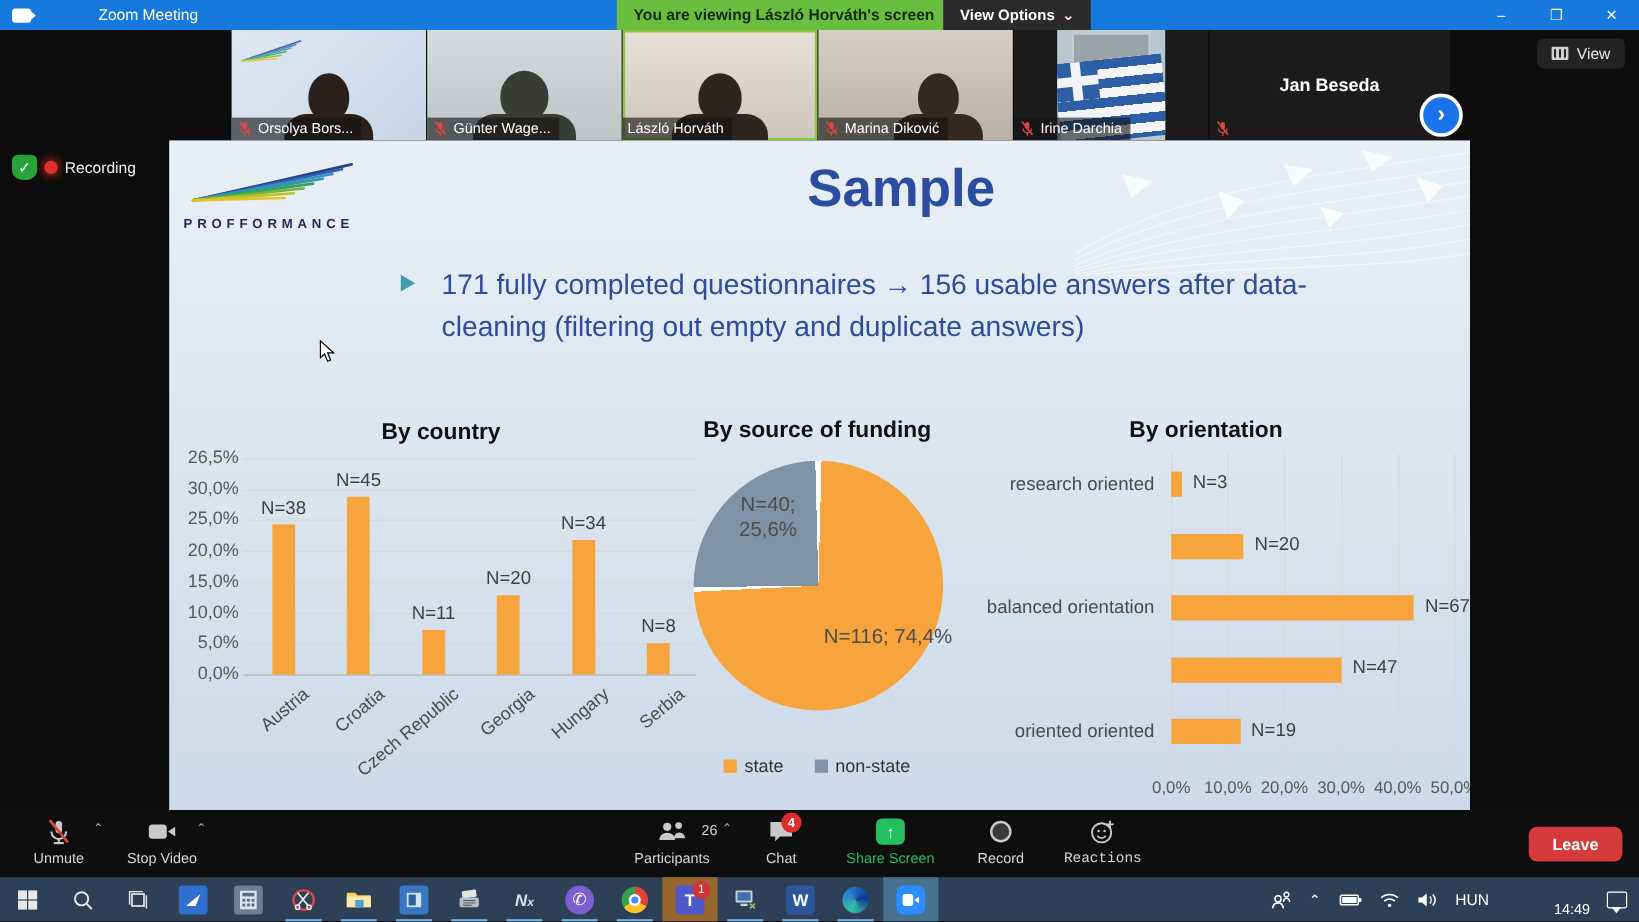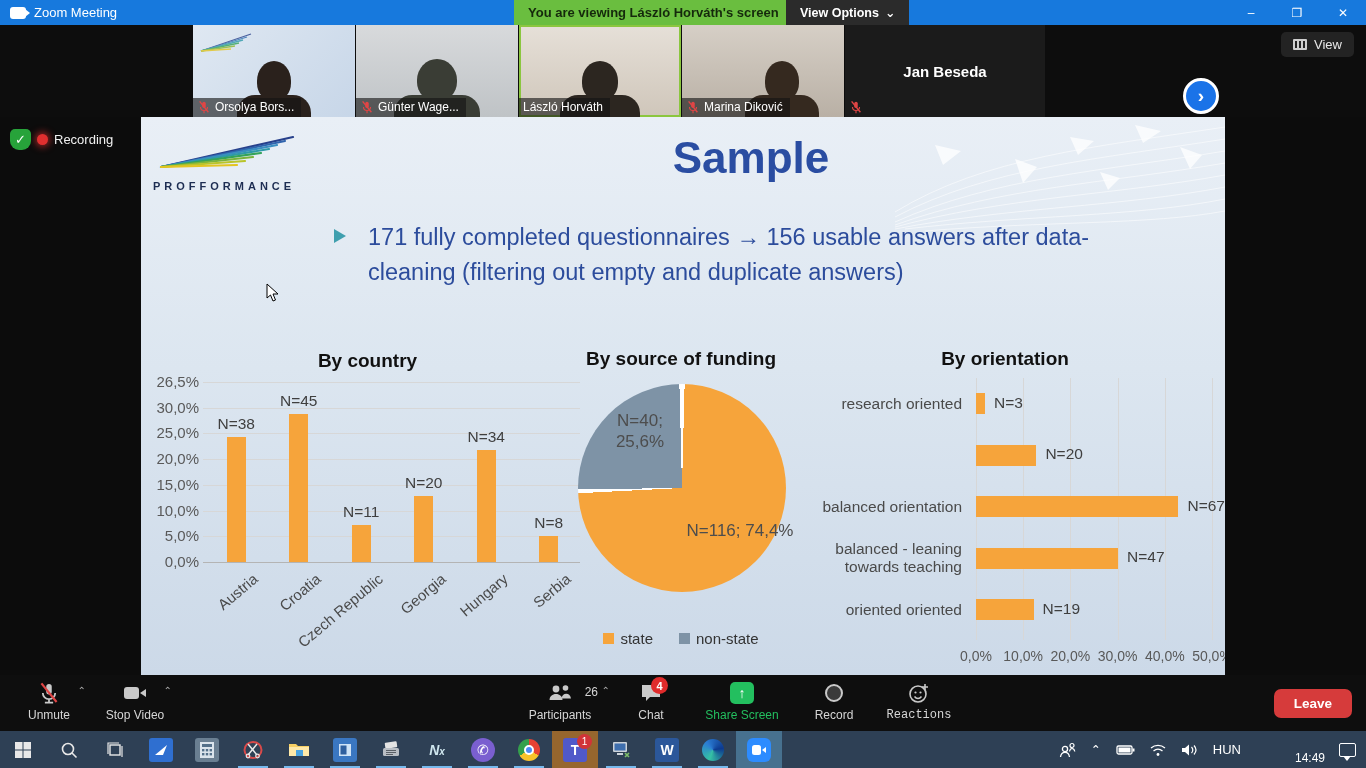--- a/index.html
+++ b/index.html
@@ -2,21 +2,21 @@
 <html><head>
 <meta charset="utf-8">
 <style>
   * { margin:0; padding:0; box-sizing:border-box; }
   html,body { width:1366px; height:768px; overflow:hidden; background:#000;
     font-family:"Liberation Sans","DejaVu Sans",sans-serif; }
   .screen { position:relative; width:1366px; height:768px; }
 
   
   .titlebar { position:absolute; left:0; top:0; width:1366px; height:25px;
-    background:#1779dd; display:flex; align-items:center; color:#fff; }
+    background:#1779dd; display:flex; align-items:center; color:#fff;gap:48px; }
   .tb-camicon { width:16px; height:12px; background:#fff; border-radius:3px; margin:0 8px 0 10px; position:relative; }
   .tb-camicon:after { content:""; position:absolute; right:-4px; top:2px; border-left:5px solid #fff;
     border-top:4px solid transparent; border-bottom:4px solid transparent; }
   .tb-title { font-size:13px; }
   .tb-banner { position:absolute; left:514px; top:0; height:25px; background:#6abe3f; color:#15290c;
     font-size:13px; font-weight:bold; display:flex; align-items:center; padding:0 14px; }
   .tb-viewopts { position:absolute; left:786px; top:0; height:25px; background:#2b2b2b; color:#fff;
     font-size:12.5px; font-weight:bold; display:flex; align-items:center; gap:6px; padding:0 14px; }
   .tb-controls { position:absolute; right:0; top:0; height:25px; display:flex; }
   .tb-ctl { width:46px; height:25px; display:flex; align-items:center; justify-content:center;
@@ -224,20 +224,37 @@
         <div class="nameplate">
           <svg class="mic-muted" width="14" height="14" viewBox="0 0 16 16">
             <rect x="6" y="2" width="4" height="7" rx="2" fill="#e04545"></rect>
             <path d="M4 8c0 2.3 1.8 4 4 4s4-1.7 4-4" stroke="#e04545" fill="none" stroke-width="1.3"></path>
             <line x1="8" y1="12" x2="8" y2="15" stroke="#e04545" stroke-width="1.3"></line>
             <line x1="3" y1="1.5" x2="13" y2="14" stroke="#e04545" stroke-width="1.6"></line>
           </svg>
           <span>Marina Diković</span>
         </div>
       </div>
+      <div class="tile">
+        <div class="flagbox">
+          <div class="acropolis"></div>
+          <div class="greekflag">
+              <div class="canton"></div>
+            </div>
+        </div>
+        <div class="nameplate">
+          <svg class="mic-muted" width="14" height="14" viewBox="0 0 16 16">
+            <rect x="6" y="2" width="4" height="7" rx="2" fill="#e04545"></rect>
+            <path d="M4 8c0 2.3 1.8 4 4 4s4-1.7 4-4" stroke="#e04545" fill="none" stroke-width="1.3"></path>
+            <line x1="8" y1="12" x2="8" y2="15" stroke="#e04545" stroke-width="1.3"></line>
+            <line x1="3" y1="1.5" x2="13" y2="14" stroke="#e04545" stroke-width="1.6"></line>
+          </svg>
+          <span>Irine Darchia</span>
+        </div>
+      </div>
       <div class="tile" style="width:200px;">
         <div class="center-name">Jan Beseda</div>
         <div class="nameplate" style="background:transparent;">
           <svg class="mic-muted" width="14" height="14" viewBox="0 0 16 16">
             <rect x="6" y="2" width="4" height="7" rx="2" fill="#e04545"></rect>
             <path d="M4 8c0 2.3 1.8 4 4 4s4-1.7 4-4" stroke="#e04545" fill="none" stroke-width="1.3"></path>
             <line x1="8" y1="12" x2="8" y2="15" stroke="#e04545" stroke-width="1.3"></line>
             <line x1="3" y1="1.5" x2="13" y2="14" stroke="#e04545" stroke-width="1.6"></line>
           </svg>
         </div>
@@ -373,21 +390,20 @@
           <div class="gridline-v" style="left: 422px; top: 30px; height: 261.5px;"></div>
           <div class="xtick" style="left: 395px; top: 299.5px; width: 54px;">50,0%</div>
           <div class="hcat" style="left: 0px; top: 30px; width: 172px; height: 51.5px;">research oriented</div>
           <div class="hbar" style="left: 186px; top: 45.25px; width: 8.968px; height: 21px; background: rgb(246, 164, 59);"></div>
           <div class="dlabel" style="left: 203.968px; top: 45.75px;">N=3</div>
           <div class="hbar" style="left: 186px; top: 96.75px; width: 60.416px; height: 21px; background: rgb(246, 164, 59);"></div>
           <div class="dlabel" style="left: 255.416px; top: 97.25px;">N=20</div>
           <div class="hcat" style="left: 0px; top: 133px; width: 172px; height: 51.5px;">balanced orientation</div>
           <div class="hbar" style="left: 186px; top: 148.25px; width: 202.488px; height: 21px; background: rgb(246, 164, 59);"></div>
           <div class="dlabel" style="left: 397.488px; top: 148.75px;">N=67</div>
-          <div class="hcat" style="left: 0px; top: 184.5px; width: 172px; height: 51.5px;">balanced - leaning towards teaching</div>
           <div class="hbar" style="left: 186px; top: 199.75px; width: 142.072px; height: 21px; background: rgb(246, 164, 59);"></div>
           <div class="dlabel" style="left: 337.072px; top: 200.25px;">N=47</div>
           <div class="hcat" style="left: 0px; top: 236px; width: 172px; height: 51.5px;">oriented oriented</div>
           <div class="hbar" style="left: 186px; top: 251.25px; width: 57.584px; height: 21px; background: rgb(246, 164, 59);"></div>
           <div class="dlabel" style="left: 252.584px; top: 251.75px;">N=19</div>
         </div>
     </div>
 
     <svg class="cursor" width="13" height="20" viewBox="0 0 13 20">
       <path d="M1 1 L1 15 L4.5 12 L7 18 L9.5 17 L7 11 L12 11 Z" fill="#fff" stroke="#000" stroke-width="1"></path>

